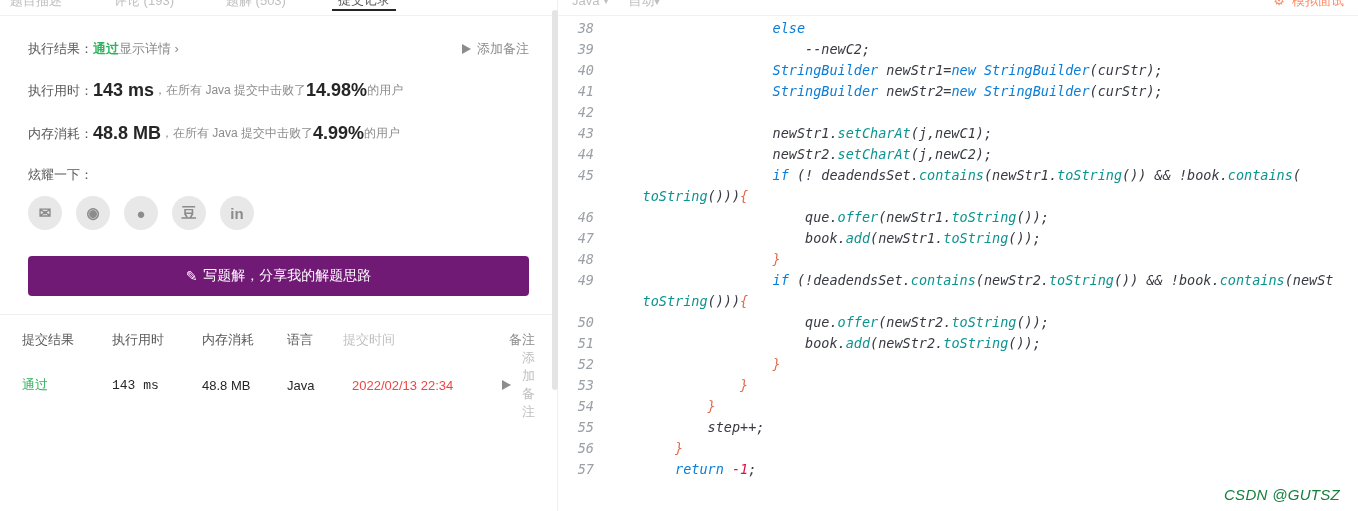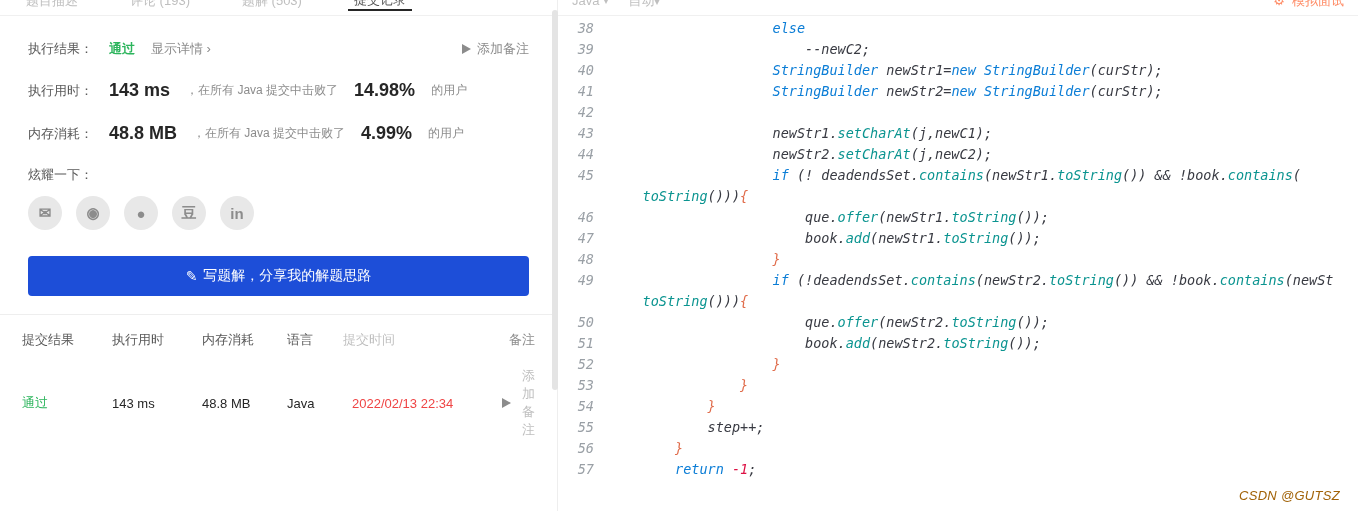--- a/index.html
+++ b/index.html
@@ -2,46 +2,46 @@
 <html><head>
 <meta charset="utf-8">
 <style>
 * { margin:0; padding:0; box-sizing:border-box; }
 body { font-family: -apple-system, "Helvetica Neue", Arial, sans-serif; font-size:13px; color:#262626; background:#fff; overflow:hidden; width:1358px; height:511px; position:relative; }
 .container { display:flex; height:100%; }
 .left { width:558px; border-right:1px solid #eee; position:relative; display:flex; flex-direction:column; }
 .right { flex:1; position:relative; overflow:hidden; }
 
 
-.topbar { height:16px; display:flex; align-items:center; gap:40px; padding:0 20px; color:#8c8c8c; font-size:13px; border-bottom:1px solid #f0f0f0; position:relative; overflow:hidden; }
+.topbar { height:16px; display:flex; align-items:center; gap:40px; padding:0 4px; color:#8c8c8c; font-size:13px; border-bottom:1px solid #f0f0f0; position:relative; overflow:hidden; }
 .topbar .tab { cursor:pointer; padding:0 6px; color:#bfbfbf; white-space:nowrap; margin-top:-14px; }
 .topbar .tab.active { color:#595959; border-bottom:2px solid #262626; }
 
 .result-panel { padding:24px 28px 18px 28px; }
-.row { display:flex; align-items:center; margin-bottom:22px; gap:16px; color:#595959; }
+.row { display:flex; align-items:center; margin-bottom:22px; gap:0; color:#595959; }
 .row .k { color:#595959; }
 .pass { color:#2db55d; font-weight:600; }
 .detail-link { color:#8c8c8c; cursor:pointer; }
 .detail-link::after { content:" ›"; }
 .add-note { margin-left:auto; color:#8c8c8c; cursor:pointer; display:flex; align-items:center; gap:4px;}
 .flag::before { content:""; display:inline-block; border-left:9px solid #8c8c8c; border-top:5px solid transparent; border-bottom:5px solid transparent; margin-right:2px;}
 .bignum { font-size:18px; font-weight:700; color:#262626; }
 .subtxt { color:#8c8c8c; font-size:12px; }
 .pct { font-size:18px; font-weight:700; color:#262626; }
 .share-row { margin-top:4px; }
 .share-label { color:#595959; margin-bottom:12px; }
 .share-icons { display:flex; gap:14px; }
 .circ { width:34px; height:34px; border-radius:50%; background:#e8e8e8; color:#8c8c8c; display:flex; align-items:center; justify-content:center; font-size:15px; cursor:pointer; font-weight:bold; }
-.write-btn { margin-top:26px; background:#1d4ed8; color:#fff; height:40px; border:none; border-radius:4px; width:100%; font-size:14px; cursor:pointer; display:flex; align-items:center; justify-content:center; gap:6px;}
+.write-btn { margin-top:26px; background:#701a75; color:#fff; height:40px; border:none; border-radius:4px; width:100%; font-size:14px; cursor:pointer; display:flex; align-items:center; justify-content:center; gap:6px;}
 .pencil::before { content:"✎"; font-size:14px; }
 
 .history { border-top:1px solid #eee; padding:16px 22px 10px 22px; }
-.hhead { display:flex; color:#595959; font-size:13px; margin-bottom:18px; }
+.hhead { display:flex; color:#595959; font-size:13px; }
 .hhead > div, .hrow > div { flex:0 0 auto; }
-.c1{width:90px;} .c2{width:90px;} .c3{width:85px;} .c4{width:56px;} .c5{width:140px;color:#bfbfbf;} .c6{margin-left:auto;text-align:right;color:#8c8c8c;}
+.c1{width:90px;} .c2{width:90px;font-family:Liberation Mono, monospace;} .c3{width:85px;} .c4{width:56px;} .c5{width:140px;color:#bfbfbf;} .c6{margin-left:auto;text-align:right;color:#8c8c8c;}
 .hrow { display:flex; align-items:center; font-size:13px; }
 .hrow .c1 { color:#2db55d; }
 .hrow .c5 { color:#ef4444;margin-left:9px; }
 .hrow .c6 { color:#bfbfbf; display:flex; align-items:center; gap:4px;}
 
 
 .rtop { height:16px; border-bottom:1px solid #f0f0f0; display:flex; align-items:center; padding:0 14px; gap:8px; color:#bfbfbf; font-size:13px; overflow:hidden;}
 .rtop .lang { display:flex; align-items:center; gap:4px; margin-top:-14px;}
 .rtop .auto { margin-left:12px; margin-top:-14px;}
 .rtop .spacer { flex:1; }
@@ -52,21 +52,21 @@
 .code { font-family: Consolas, Menlo, monospace; font-size:13.5px; line-height:21px; padding-top:2px;font-style:italic; }
 .cline { display:flex; white-space:pre; }
 .gut { width:52px; text-align:right; padding-right:16px; color:#9aa0a6; user-select:none; }
 .src { flex:1; }
 .kw { color:#0b7dd6; }
 .num { color:#d14; }
 .plain { color:#383a42; }
 .teal { color:#0b9490; }
 .br { color:#e06c4b; }
 
-.watermark { position:absolute; right:18px; bottom:8px; color:#a16207; font-size:13px; font-style:italic; letter-spacing:.3px;}
+.watermark { position:absolute; right:18px; bottom:8px; color:#15803d; font-size:15px; font-style:italic; letter-spacing:.3px;}
 .vscroll { position:absolute; left:552px; top:10px; width:6px; height:380px; background:#e4e4e4; border-radius:3px; }
 </style>
 </head>
 <body>
 
 <div class="container">
   <div class="left">
     <div class="topbar">
       <span class="tab">题目描述</span>
       <span class="tab">评论 (193)</span>

